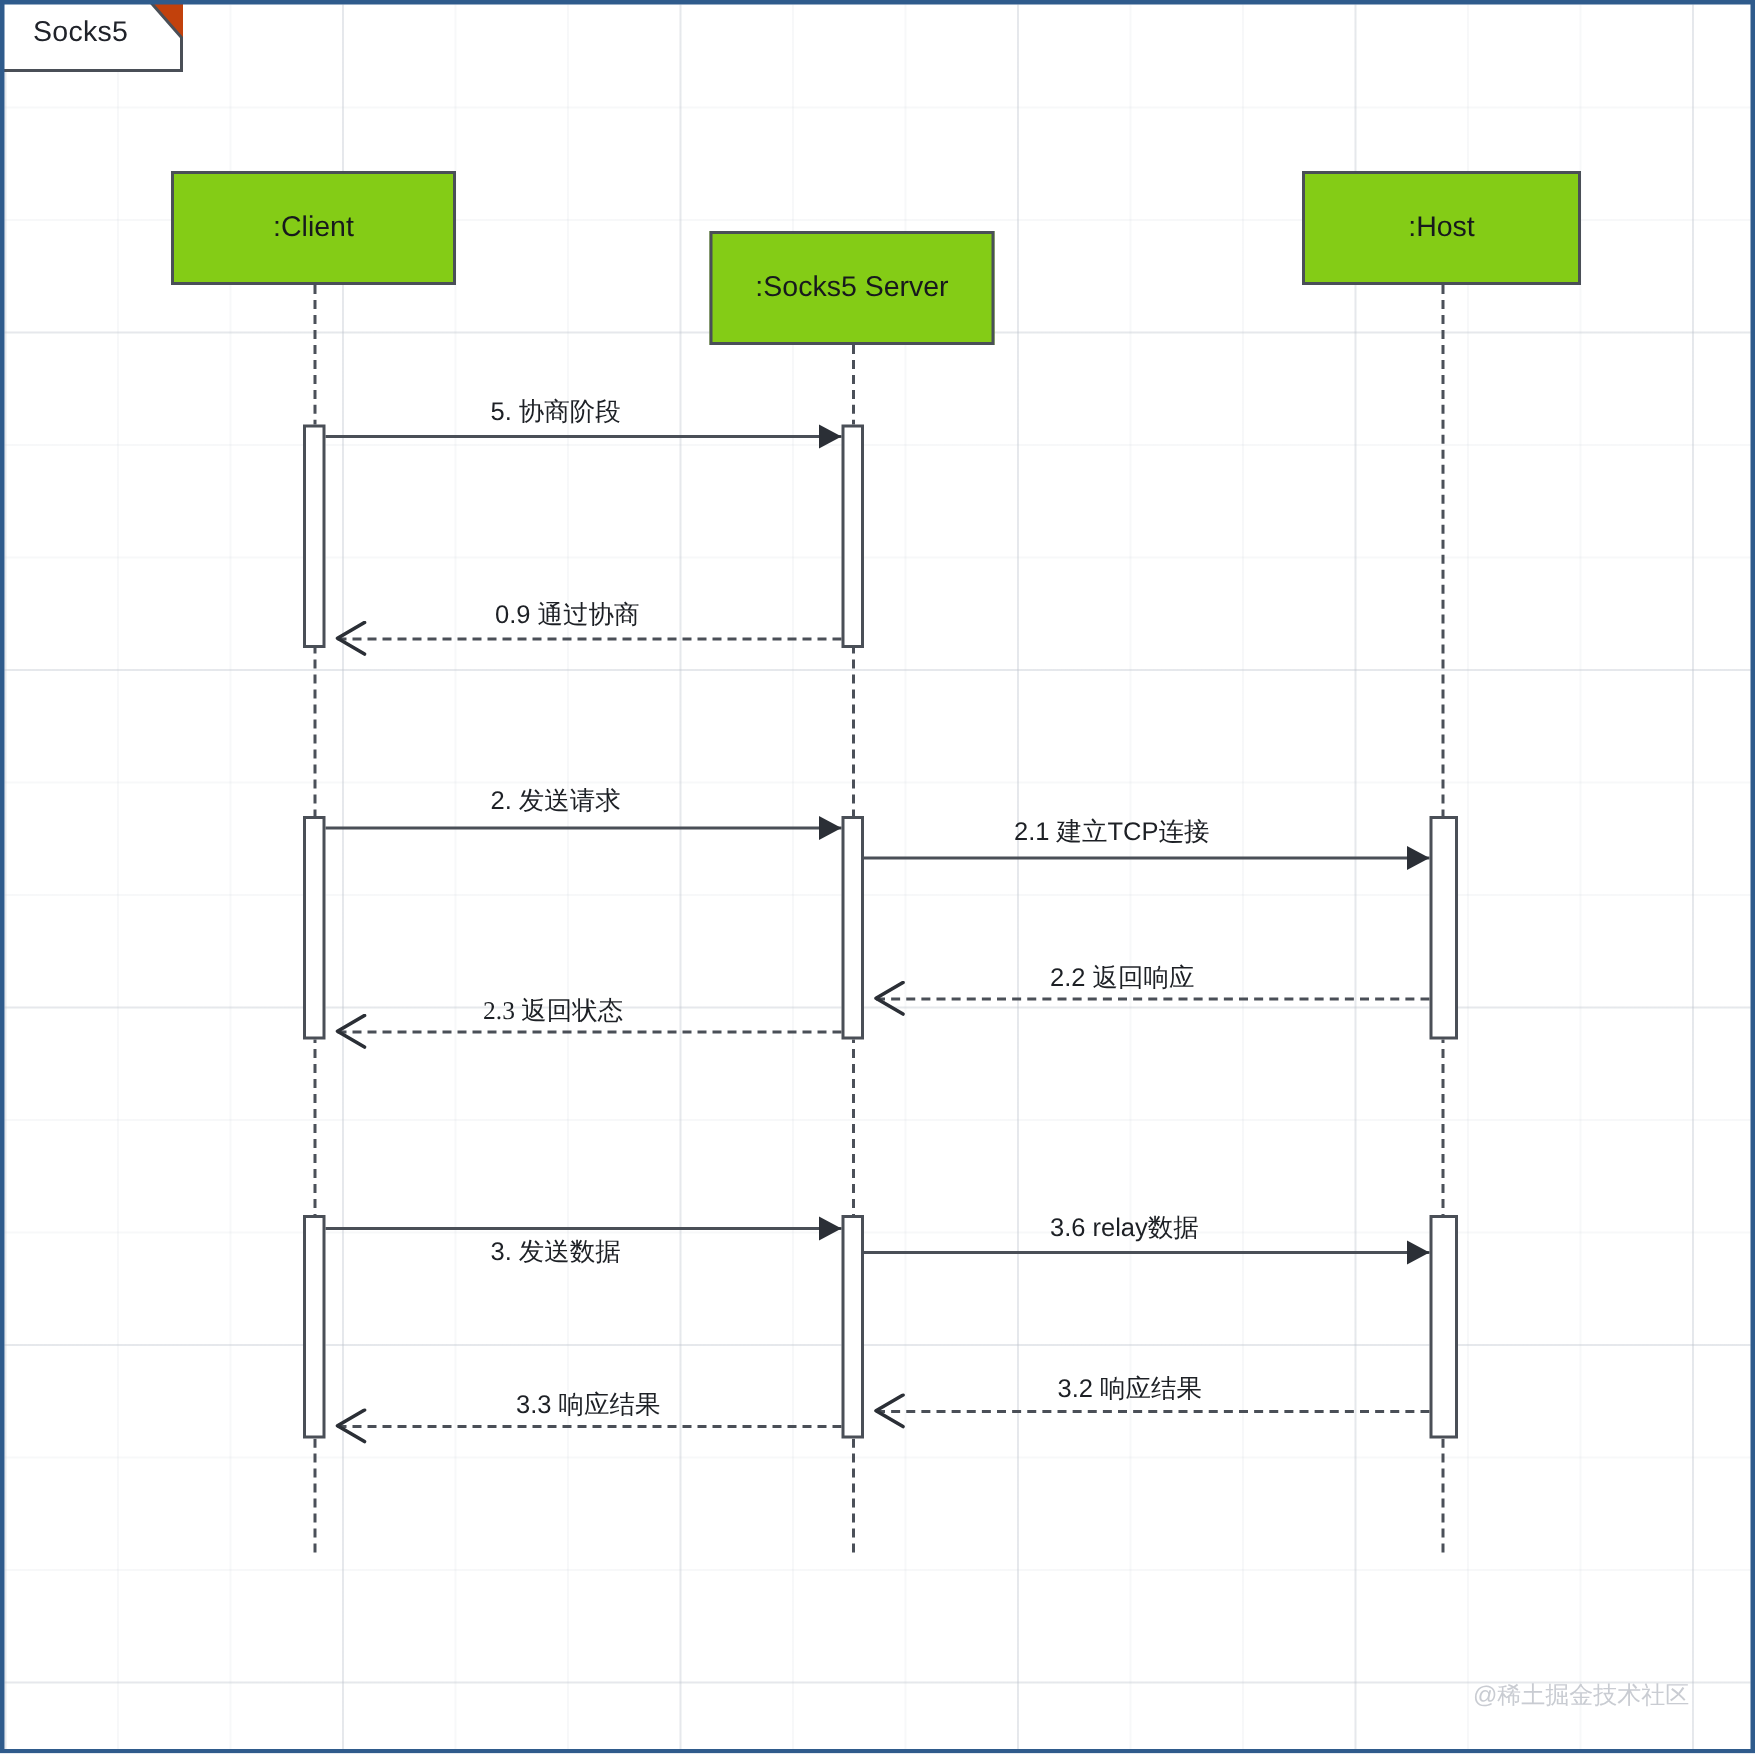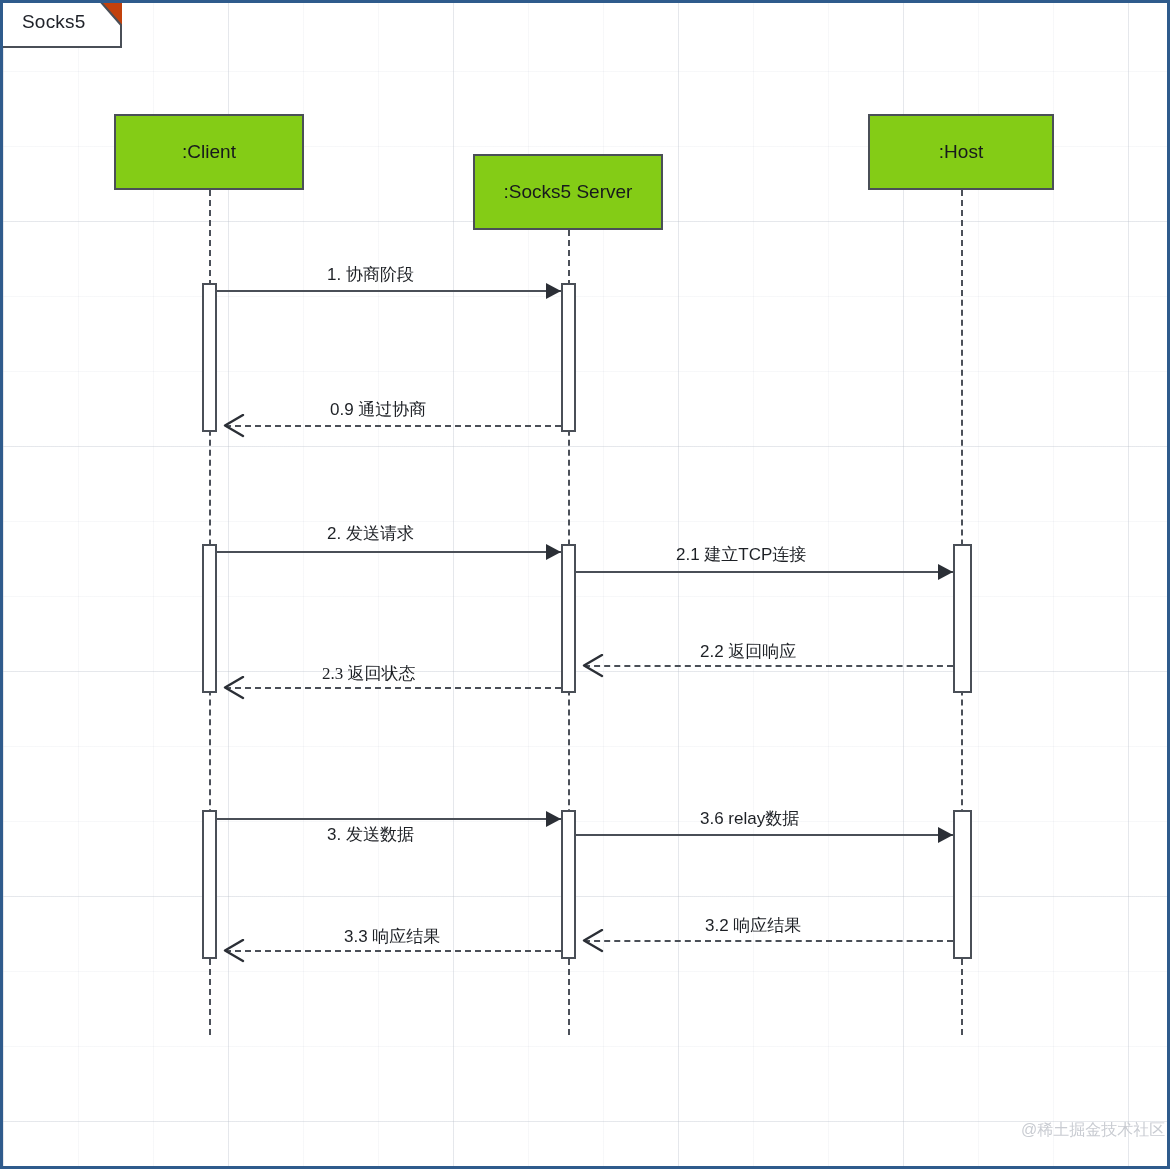--- a/index.html
+++ b/index.html
@@ -189,21 +189,21 @@
       <div class="activation" style="left: 561px; top: 544px; width: 15px; height: 149px;"></div>
       <div class="activation" style="left: 953px; top: 544px; width: 19px; height: 149px;"></div>
       <div class="activation" style="left: 202px; top: 810px; width: 15px; height: 149px;"></div>
       <div class="activation" style="left: 561px; top: 810px; width: 15px; height: 149px;"></div>
       <div class="activation" style="left: 953px; top: 810px; width: 19px; height: 149px;"></div>
     </div>
 
   <div id="messages-layer">
       <div class="msg-line solid" style="left: 217px; top: 290px; width: 344px;"></div>
       <div class="arrow-filled right" style="left: 546px; top: 283px;"></div>
-      <div class="msg-label" style="left: 327px; top: 263px;">1. 协商阶段</div>
+      <div class="msg-label" style="left: 327px; top: 263px;">5. 协商阶段</div>
       <div class="msg-line dashed" style="left: 225px; top: 425px; width: 336px;"></div>
       <div class="arrow-open" style="left: 223px; top: 414px;"><svg width="22" height="24" viewBox="0 0 22 24">
           <path d="M 20 1 L 2 11.5 L 20 22" fill="none" stroke="#2b2f36" stroke-width="2.4" stroke-linecap="round" stroke-linejoin="round"></path>
         </svg></div>
       <div class="msg-label" style="left: 330px; top: 398px;">0.9 通过协商</div>
       <div class="msg-line solid" style="left: 217px; top: 551px; width: 344px;"></div>
       <div class="arrow-filled right" style="left: 546px; top: 544px;"></div>
       <div class="msg-label" style="left: 327px; top: 522px;">2. 发送请求</div>
       <div class="msg-line solid" style="left: 576px; top: 571px; width: 377px;"></div>
       <div class="arrow-filled right" style="left: 938px; top: 564px;"></div>
@@ -241,16 +241,16 @@
         <span>:Client</span>
       </div>
       <div class="participant" style="left: 473px; top: 114px; width: 190px; height: 76px; margin-top: 40px;">
         <span>:Socks5 Server</span>
       </div>
       <div class="participant" style="left: 868px; top: 114px; width: 186px; height: 76px; text-align: right;">
         <span>:Host</span>
       </div>
     </div>
 
-  <div class="watermark" id="watermark" style="left: 982px; top: 1120px; margin-left: 39px;">@稀土掘金技术社区</div>
+  <div class="watermark" id="watermark" style="left: 982px; top: 1120px;">@稀土掘金技术社区</div>
 
   <div class="frame"></div>
 </div>
 
 </body></html>

